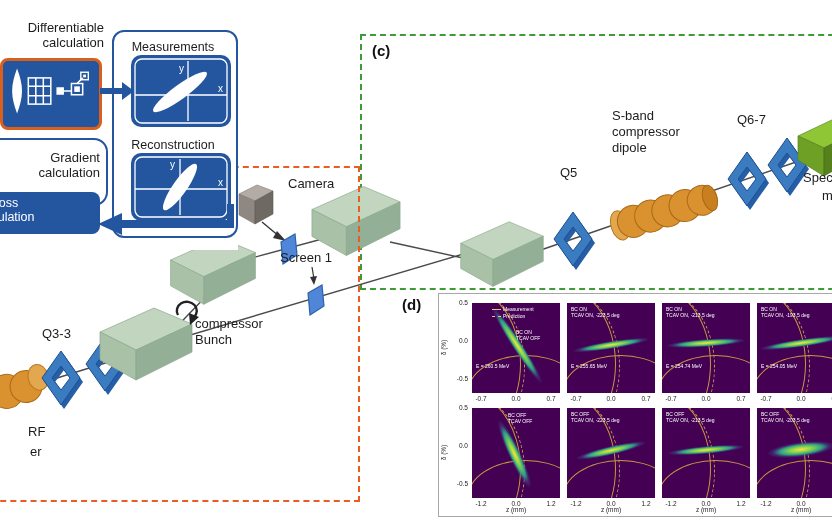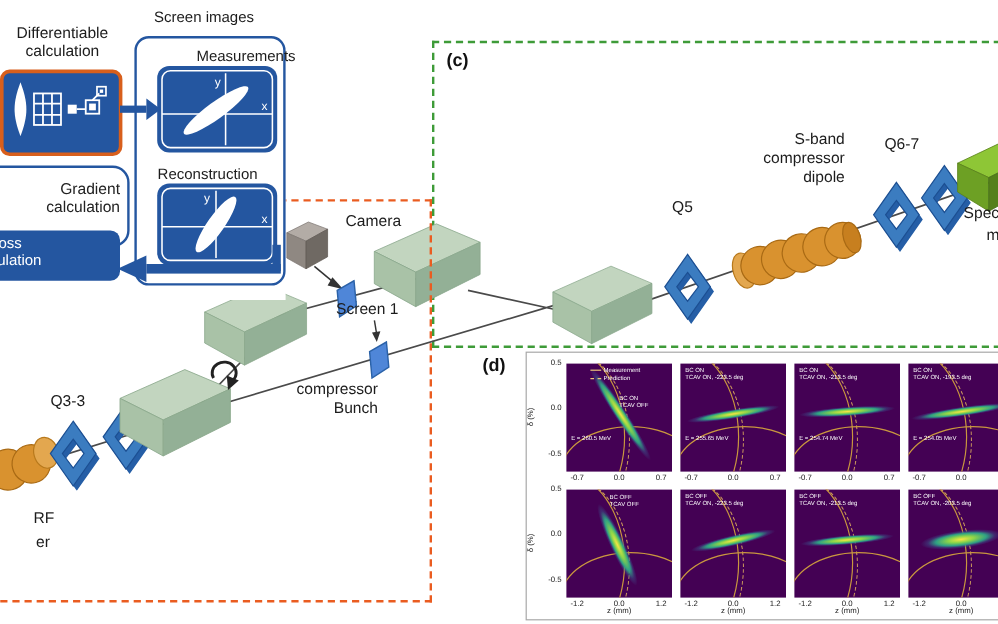--- a/index.html
+++ b/index.html
@@ -8,38 +8,38 @@
   .abs{position:absolute;}
   
   #orange-box{left:-20px;top:166px;width:376px;height:332px;border:2px dashed #ea5c20;z-index:40;}
   #green-box{left:360px;top:34px;width:500px;height:252px;border:2px dashed #3e9b38;z-index:5;}
   .panel-letter{font-size:15px;font-weight:bold;color:#111;z-index:60;}
   
   #fc-backing{left:0;top:0;width:238px;height:250px;background:#fff;z-index:45;}
   .fc{z-index:50;}
   #fc-container{left:112px;top:30px;width:122px;height:204px;border:2px solid #2456a0;border-radius:12px;background:#fff;}
   #fc-title{left:104px;top:7px;width:132px;text-align:center;font-size:12.5px;}
-  #diff-sim-label{left:0px;top:20px;width:104px;text-align:center;font-size:13px;line-height:15px;}
+  #diff-sim-label{left:0px;top:20px;width:104px;text-align:right;font-size:13px;line-height:15px;}
   #sim-box{left:0px;top:58px;width:96px;height:66px;background:#2456a0;border:3px solid #d85f1c;border-radius:8px;}
-  #meas-label{left:112px;top:40px;width:122px;text-align:center;font-size:12.5px;margin-left:32px;}
+  #meas-label{left:112px;top:40px;width:122px;text-align:center;font-size:12.5px;}
   #recon-label{left:112px;top:138px;width:122px;text-align:center;font-size:12.5px;}
   #sim-arrow-shaft{left:100px;top:88px;width:22px;height:6px;background:#2456a0;}
   #sim-arrow-head{left:122px;top:82px;width:0;height:0;border-top:9px solid transparent;border-bottom:9px solid transparent;border-left:12px solid #2456a0;}
   #grad-box{left:-80px;top:138px;width:184px;height:64px;border:2.5px solid #2456a0;border-radius:14px;background:#fff;}
   #grad-text{left:-80px;top:150px;width:180px;text-align:right;font-size:13px;line-height:15px;color:#222;}
   #loss-box{left:-90px;top:192px;width:190px;height:42px;background:#2456a0;border-radius:8px;}
   #loss-text{left:-90px;top:196px;width:190px;text-align:center;color:#fff;font-size:12.5px;line-height:14px;}
   #loop-stub{left:227px;top:204px;width:7px;height:22px;background:#2456a0;}
   #loop-shaft{left:122px;top:220px;width:112px;height:8px;background:#2456a0;}
   #loop-head{left:98px;top:213px;width:0;height:0;border-top:11px solid transparent;border-bottom:11px solid transparent;border-right:24px solid #2456a0;}
   
   #beam-svg{left:0;top:0;z-index:10;}
   .elem{z-index:20;}
   .lbl{z-index:50;font-size:13px;line-height:16px;color:#1c1c1c;}
-  .center{text-align:right;}
+  .center{text-align:left;}
   
   #panel-d{left:438px;top:293px;width:402px;height:222px;background:#fff;border:1.5px solid #a8a8a8;z-index:50;}
   .plot{position:absolute;width:88px;height:90px;background:#440154;overflow:hidden;z-index:55;}
   .cL{position:absolute;left:-58px;top:-15px;width:105px;height:150px;border-radius:50%;border:1px solid #c9973f;}
   .cLd{position:absolute;left:-54px;top:-12px;width:105px;height:150px;border-radius:50%;border:1px dashed #dfae5f;opacity:.85;}
   .cB{position:absolute;left:-5px;top:52px;width:115px;height:75px;border-radius:50%;border:1px solid #c9973f;}
   .streak{position:absolute;border-radius:50%;
     background:radial-gradient(closest-side,#f8e344,#8bd44a 32%,#2fa084 62%,rgba(59,82,139,.5) 82%,rgba(68,1,84,0));}
   .s-r1c1{left:-1px;top:37px;width:92px;height:10px;transform:rotate(57deg);}
   .s-r1c2{left:5px;top:38px;width:78px;height:8px;transform:rotate(-9deg);}
@@ -182,21 +182,20 @@
     <div>S-band</div>
     <div>compressor</div>
     <div>dipole</div>
   </div>
   <div class="abs lbl" style="left:737px;top:112px;">Q6-7</div>
   <div class="abs lbl" style="left:803px;top:170px;white-space:nowrap;">Spectrometer</div>
   <div class="abs lbl" style="left:822px;top:188px;white-space:nowrap;">magnet</div>
 
   <div class="abs" id="fc-backing"></div>
   <div class="abs fc" id="fc-container"></div>
-  <div class="abs fc" id="fc-title">Screen images</div>
   <div class="abs fc" id="diff-sim-label">
     <div>Differentiable</div>
     <div>calculation</div>
   </div>
   <div class="abs fc" id="sim-box">
     <svg width="90" height="60" viewBox="0 0 94 64">
       <path d="M14 8 C 21 27 21 37 14 56 C 7 37 7 27 14 8 Z" fill="#fff"></path>
       <g stroke="#fff" stroke-width="1.6" fill="none">
         <rect x="26" y="18" width="24" height="28"></rect>
         <path d="M34 18 V46 M42 18 V46 M26 27 H50 M26 37 H50"></path>

